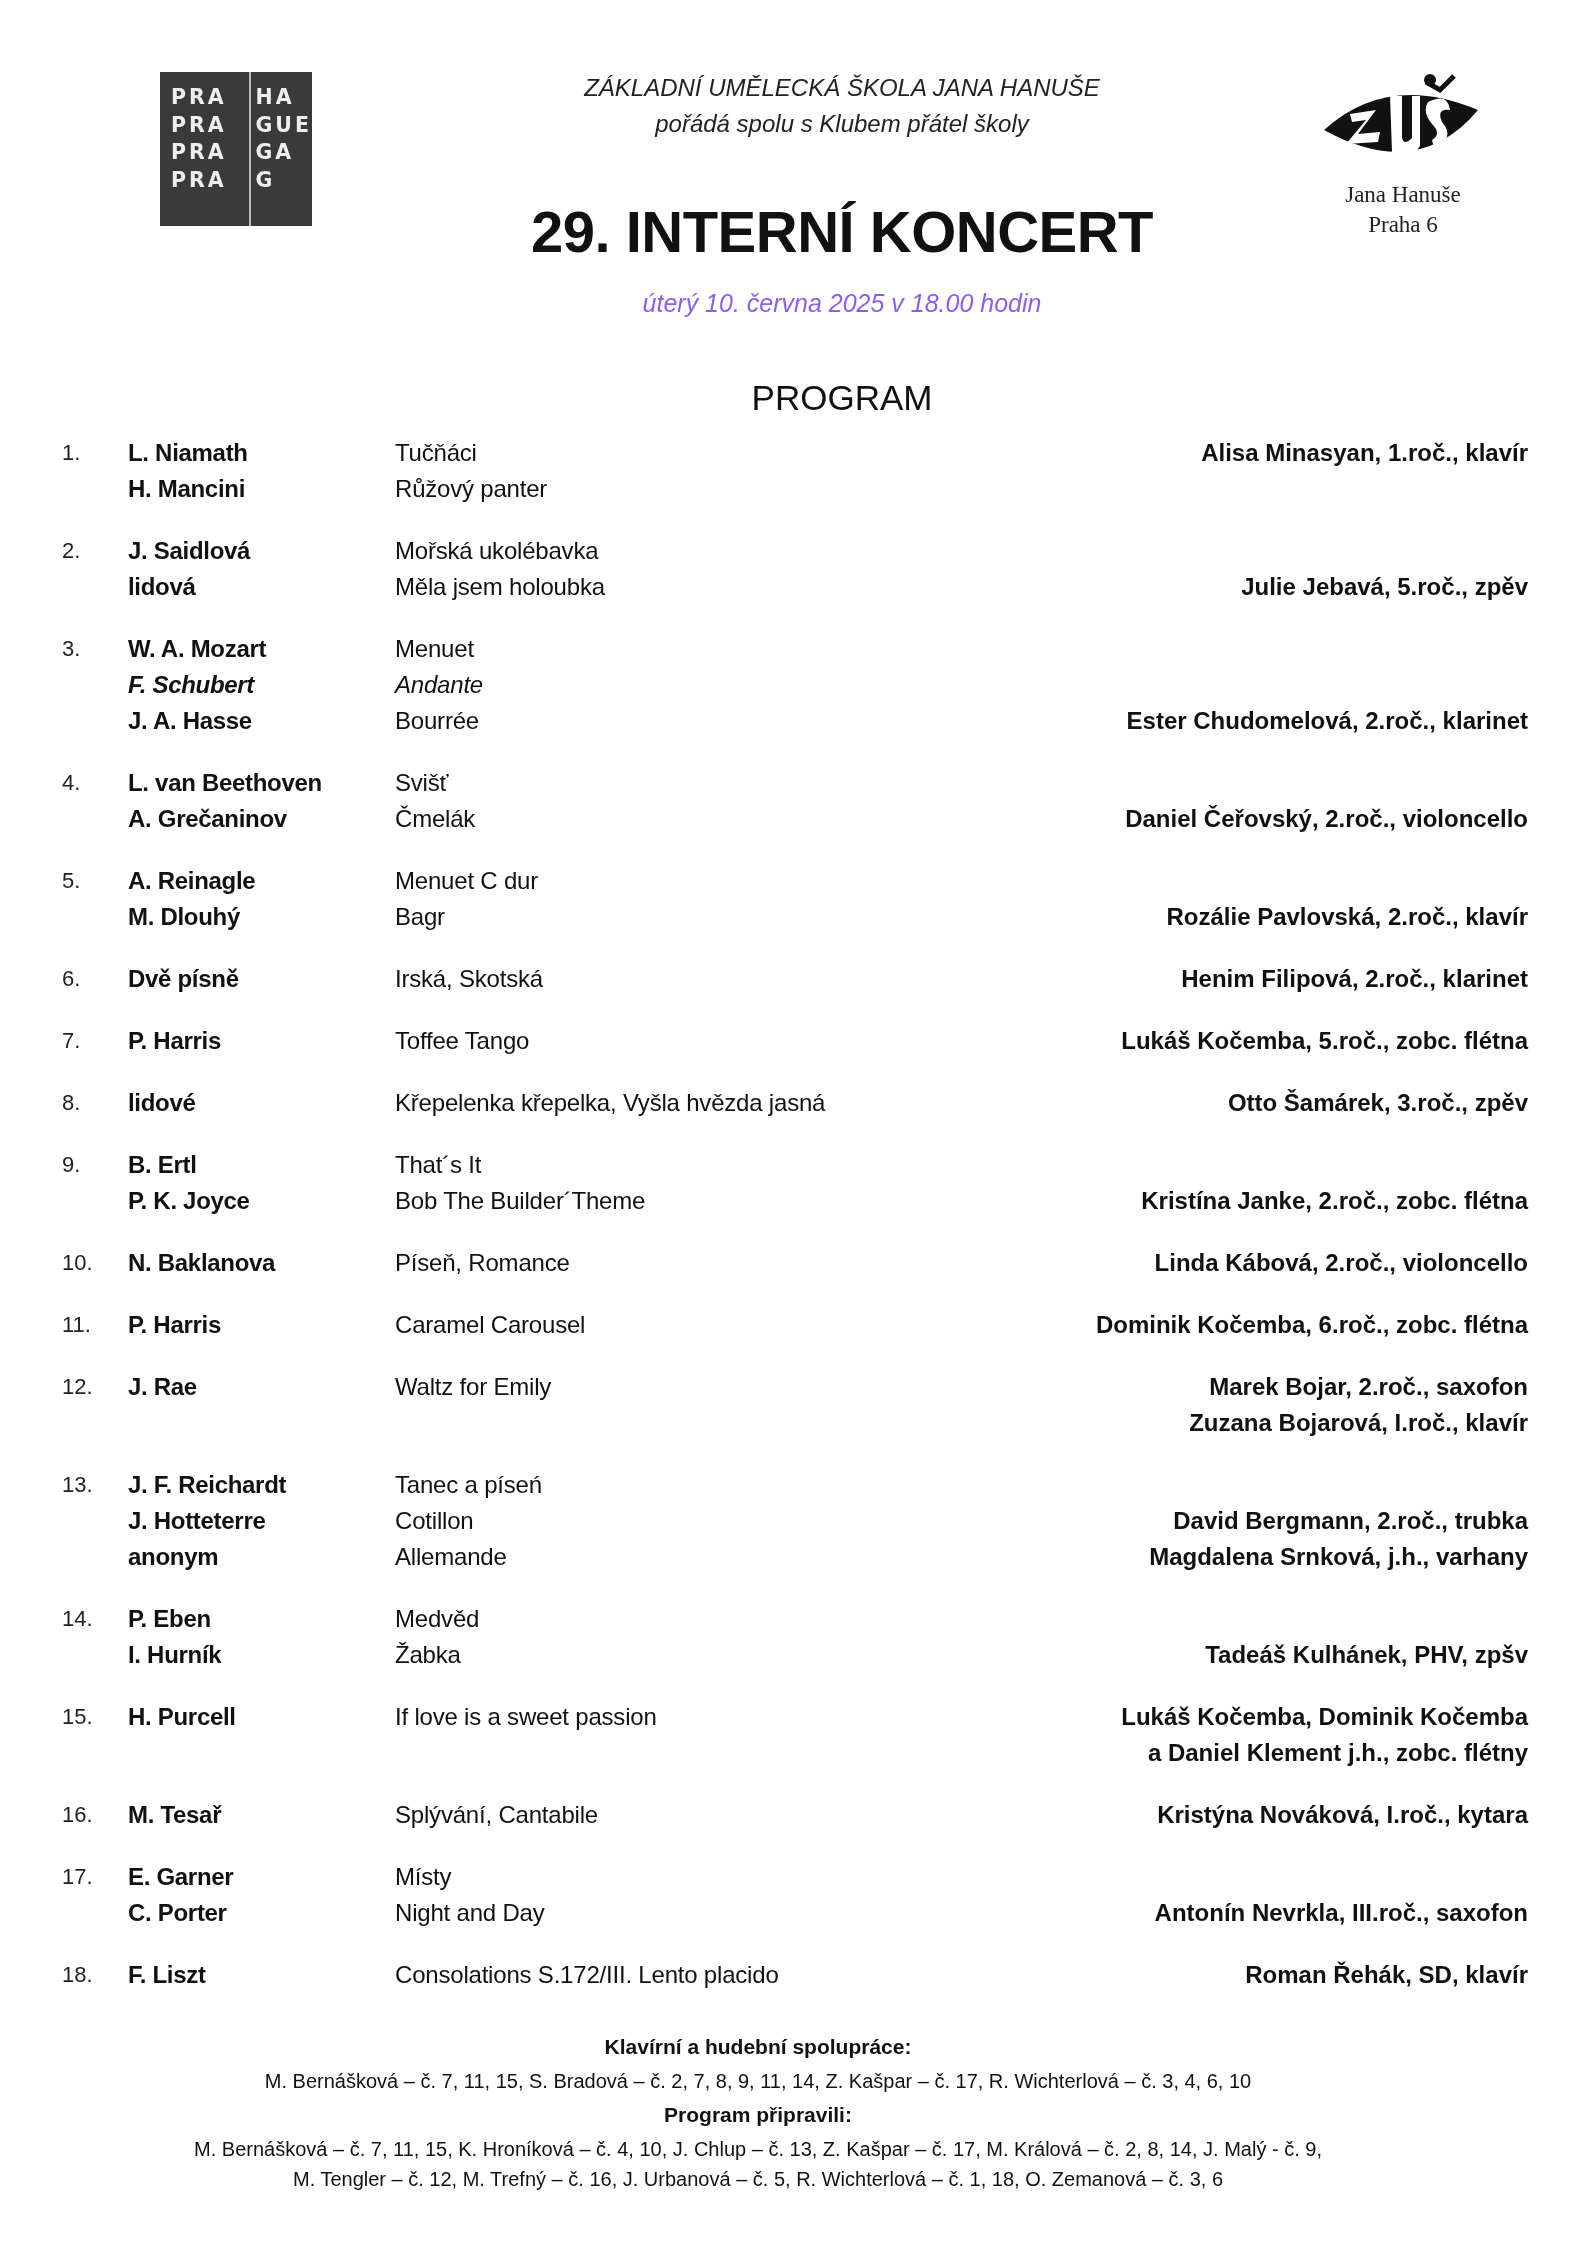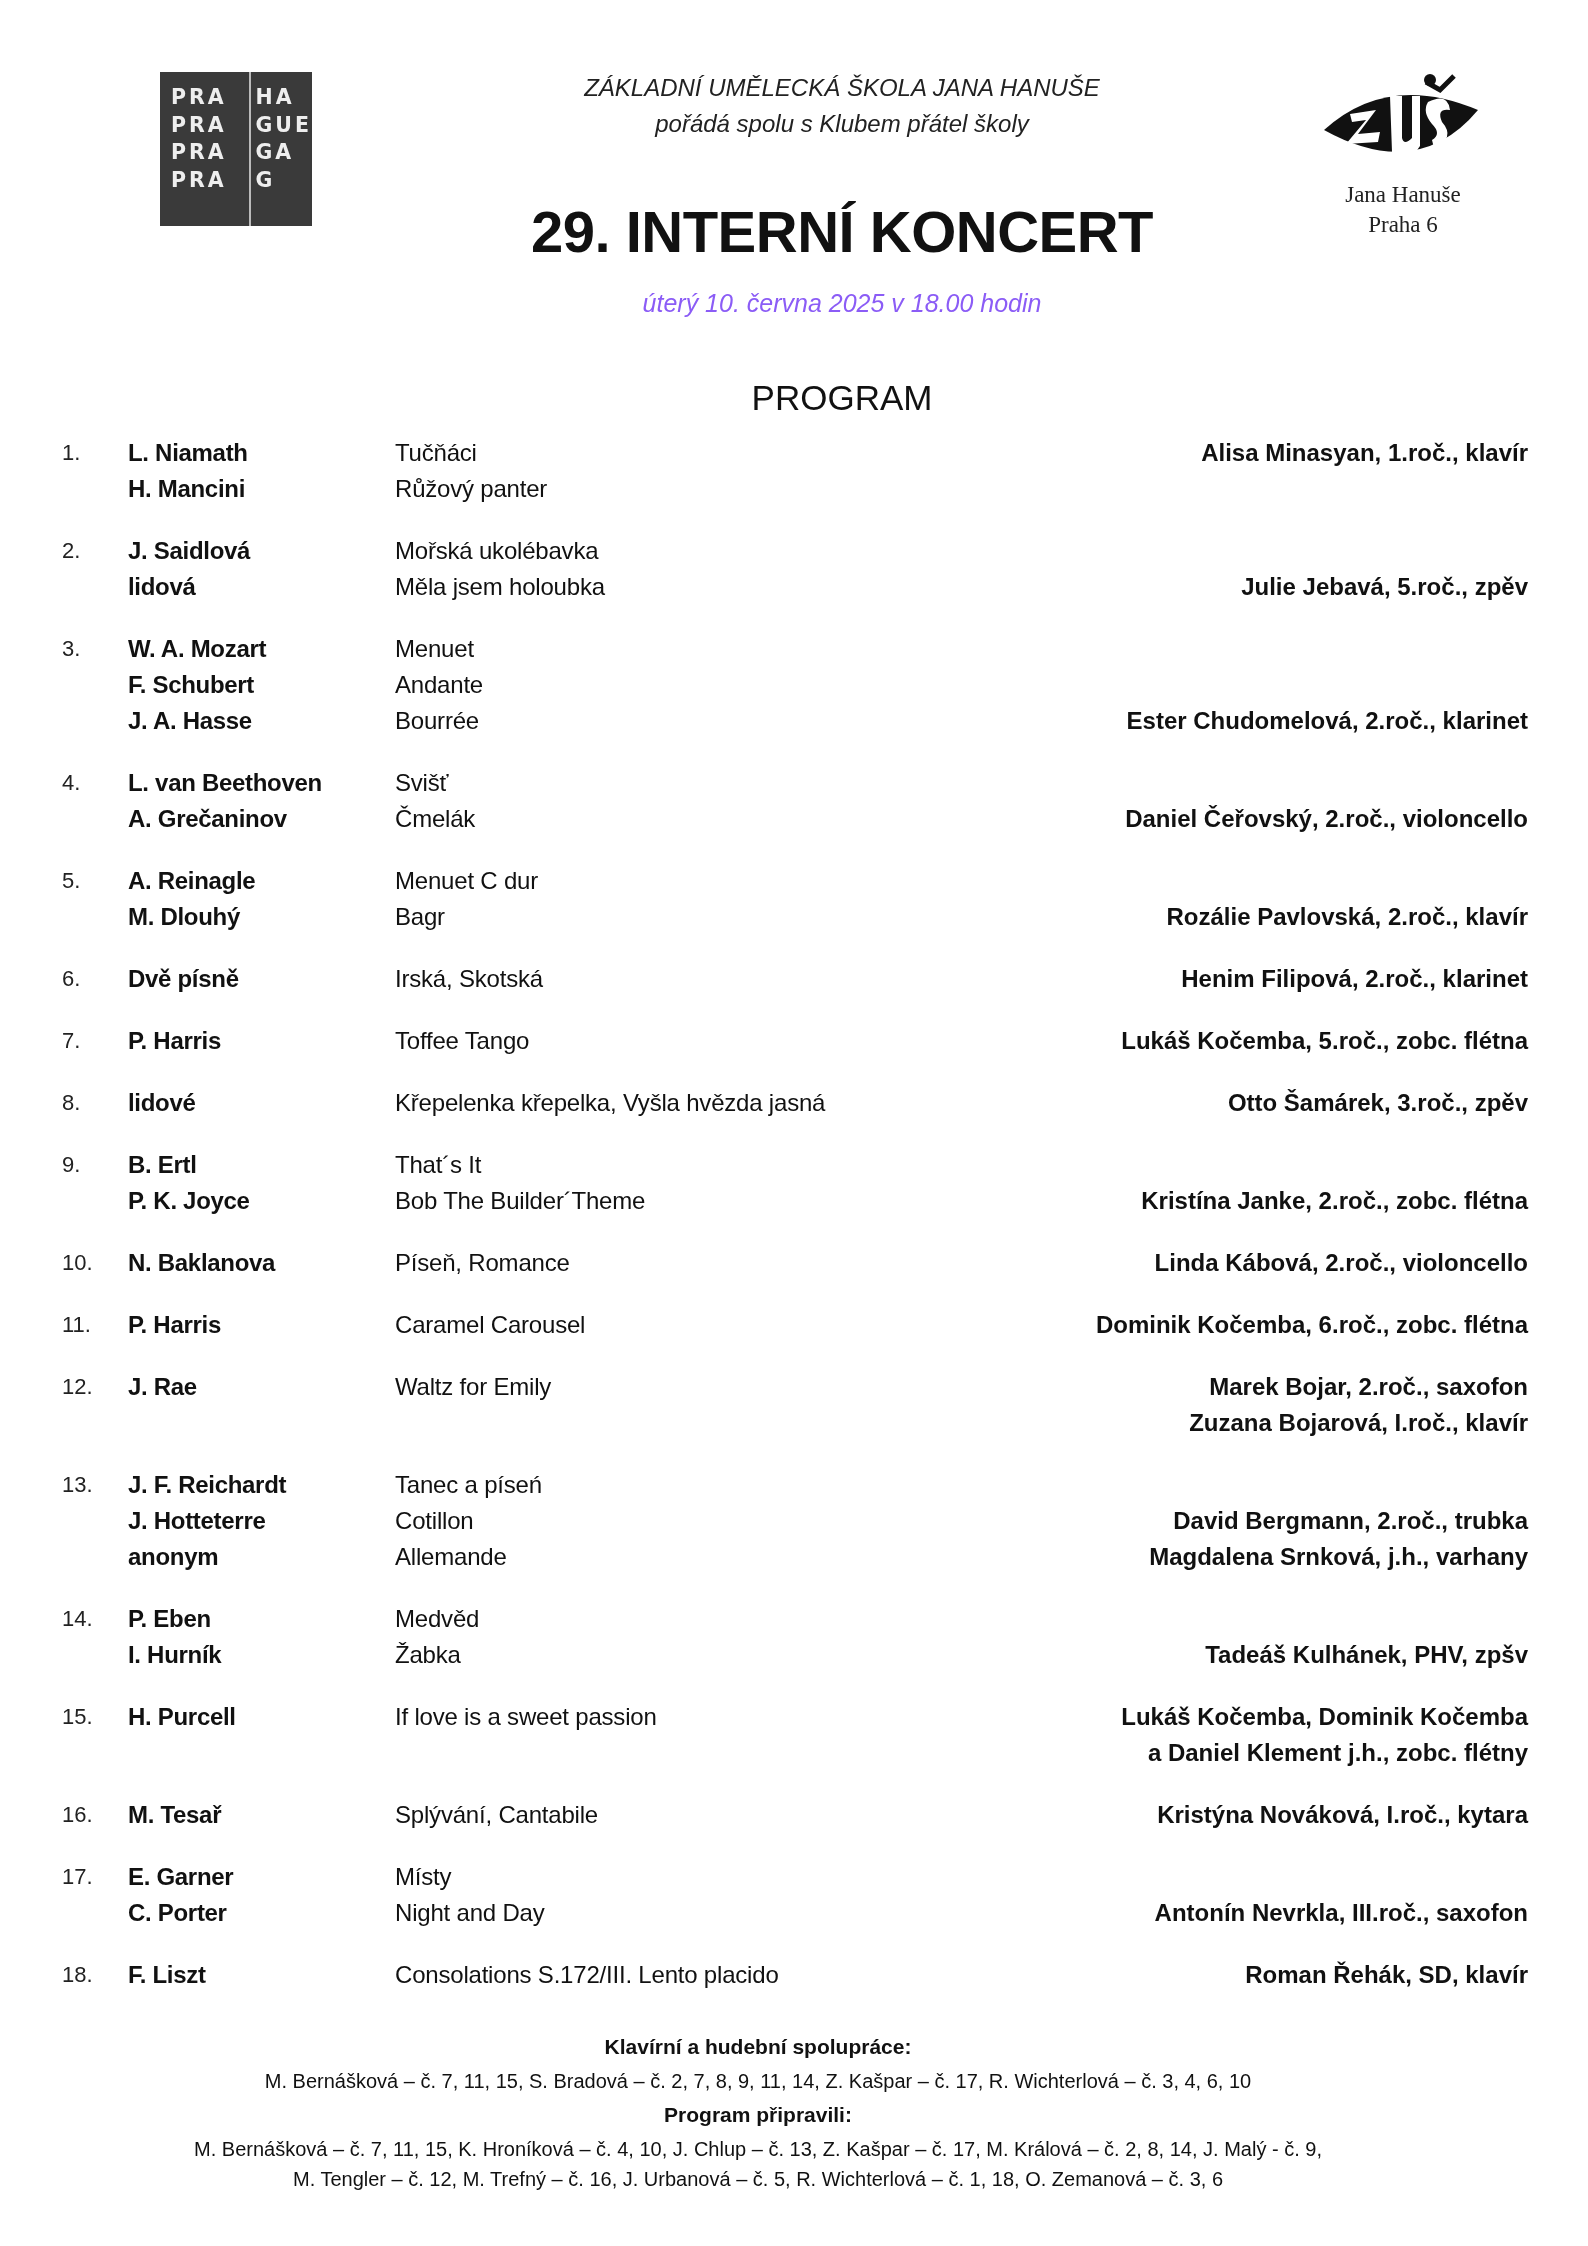--- a/index.html
+++ b/index.html
@@ -98,21 +98,21 @@
       <span class="comp">lidová</span>
       <span class="piece">Měla jsem holoubka</span>
       <span class="perf">Julie Jebavá, 5.roč., zpěv</span>
     </div>
     <div class="row" style="top: 631px;">
       <span class="num">3.</span>
       <span class="comp">W. A. Mozart</span>
       <span class="piece">Menuet</span>
       <span class="perf"></span>
     </div>
-    <div class="row" style="top: 667px;">
+    <div class="row" style="top: 667px; font-style: italic;">
       <span class="comp">F. Schubert</span>
       <span class="piece">Andante</span>
       <span class="perf"></span>
     </div>
     <div class="row" style="top: 703px;">
       <span class="comp">J. A. Hasse</span>
       <span class="piece">Bourrée</span>
       <span class="perf">Ester Chudomelová, 2.roč., klarinet</span>
     </div>
     <div class="row" style="top: 765px;">

